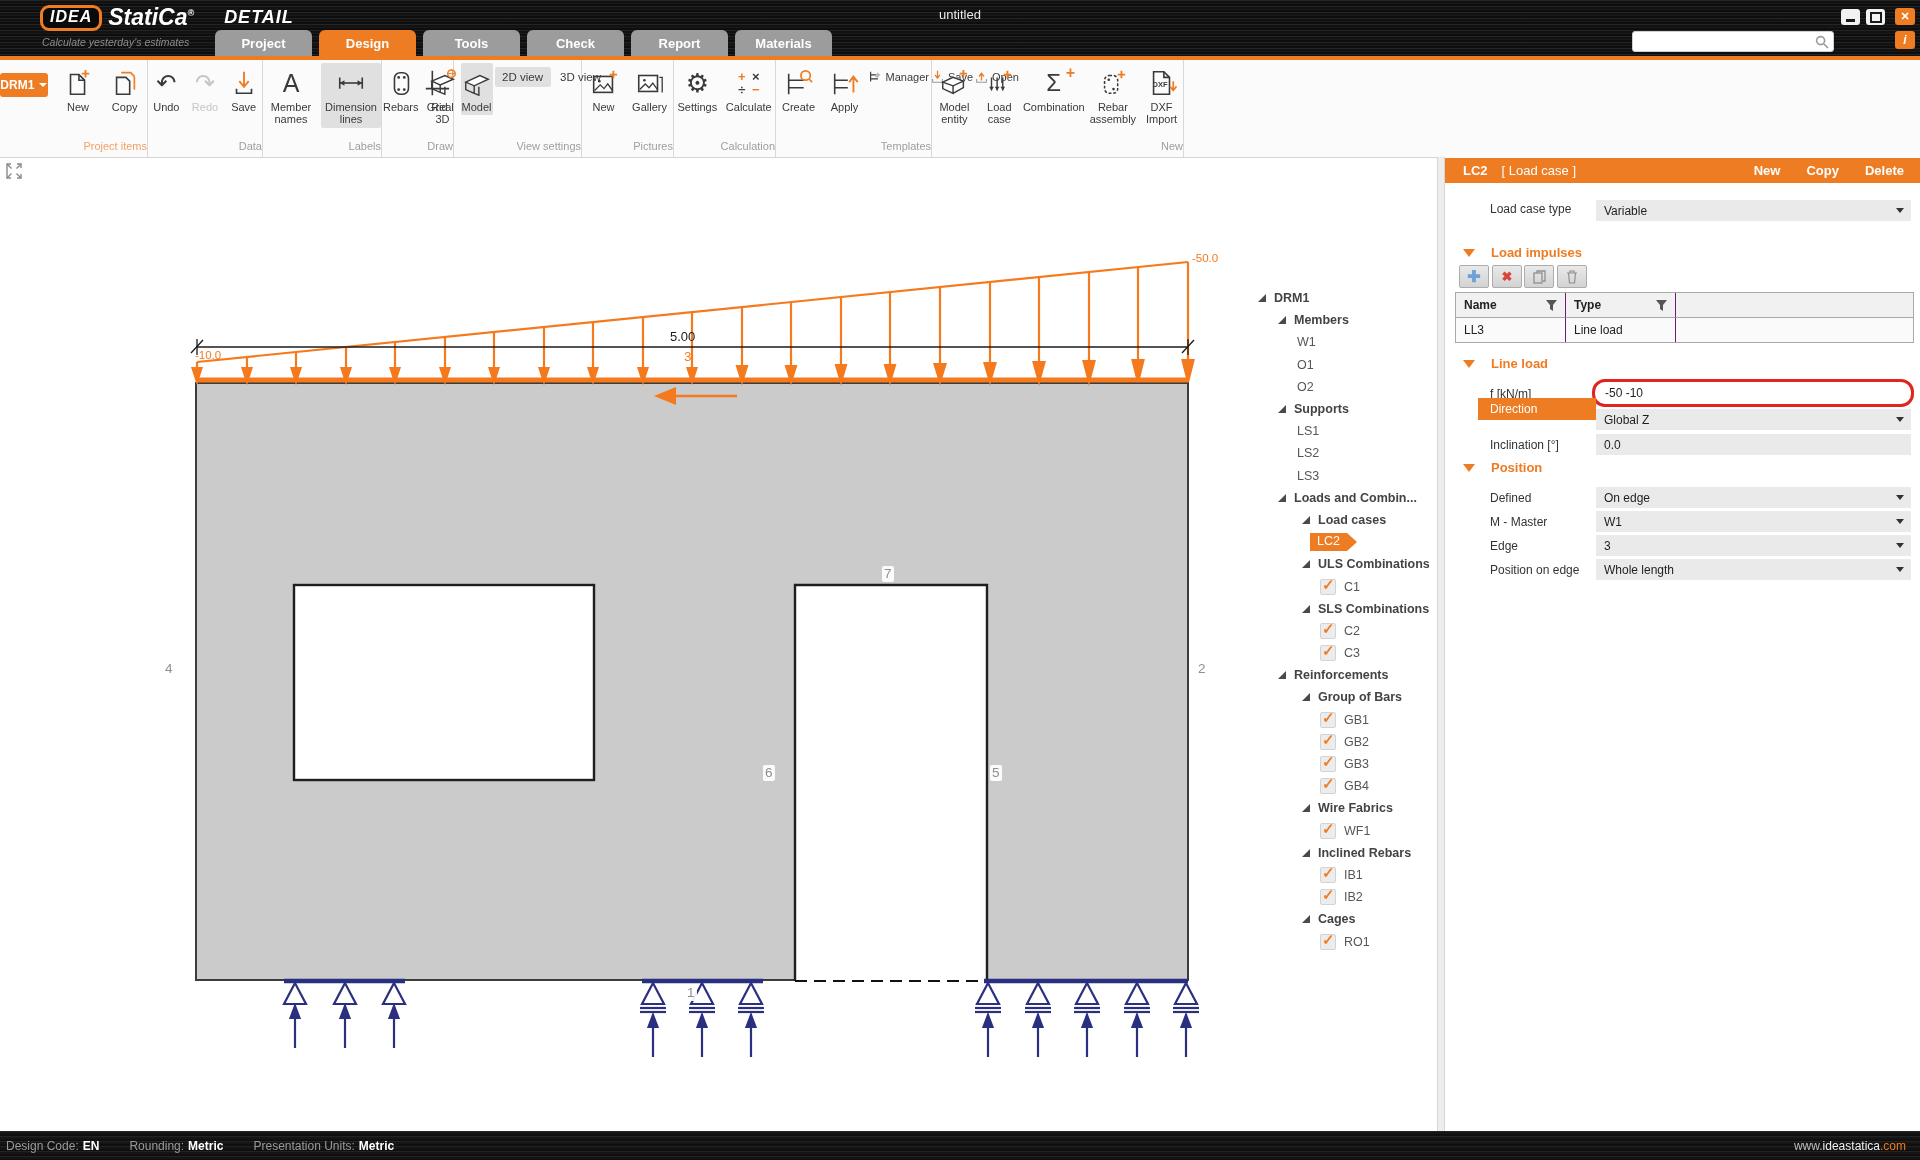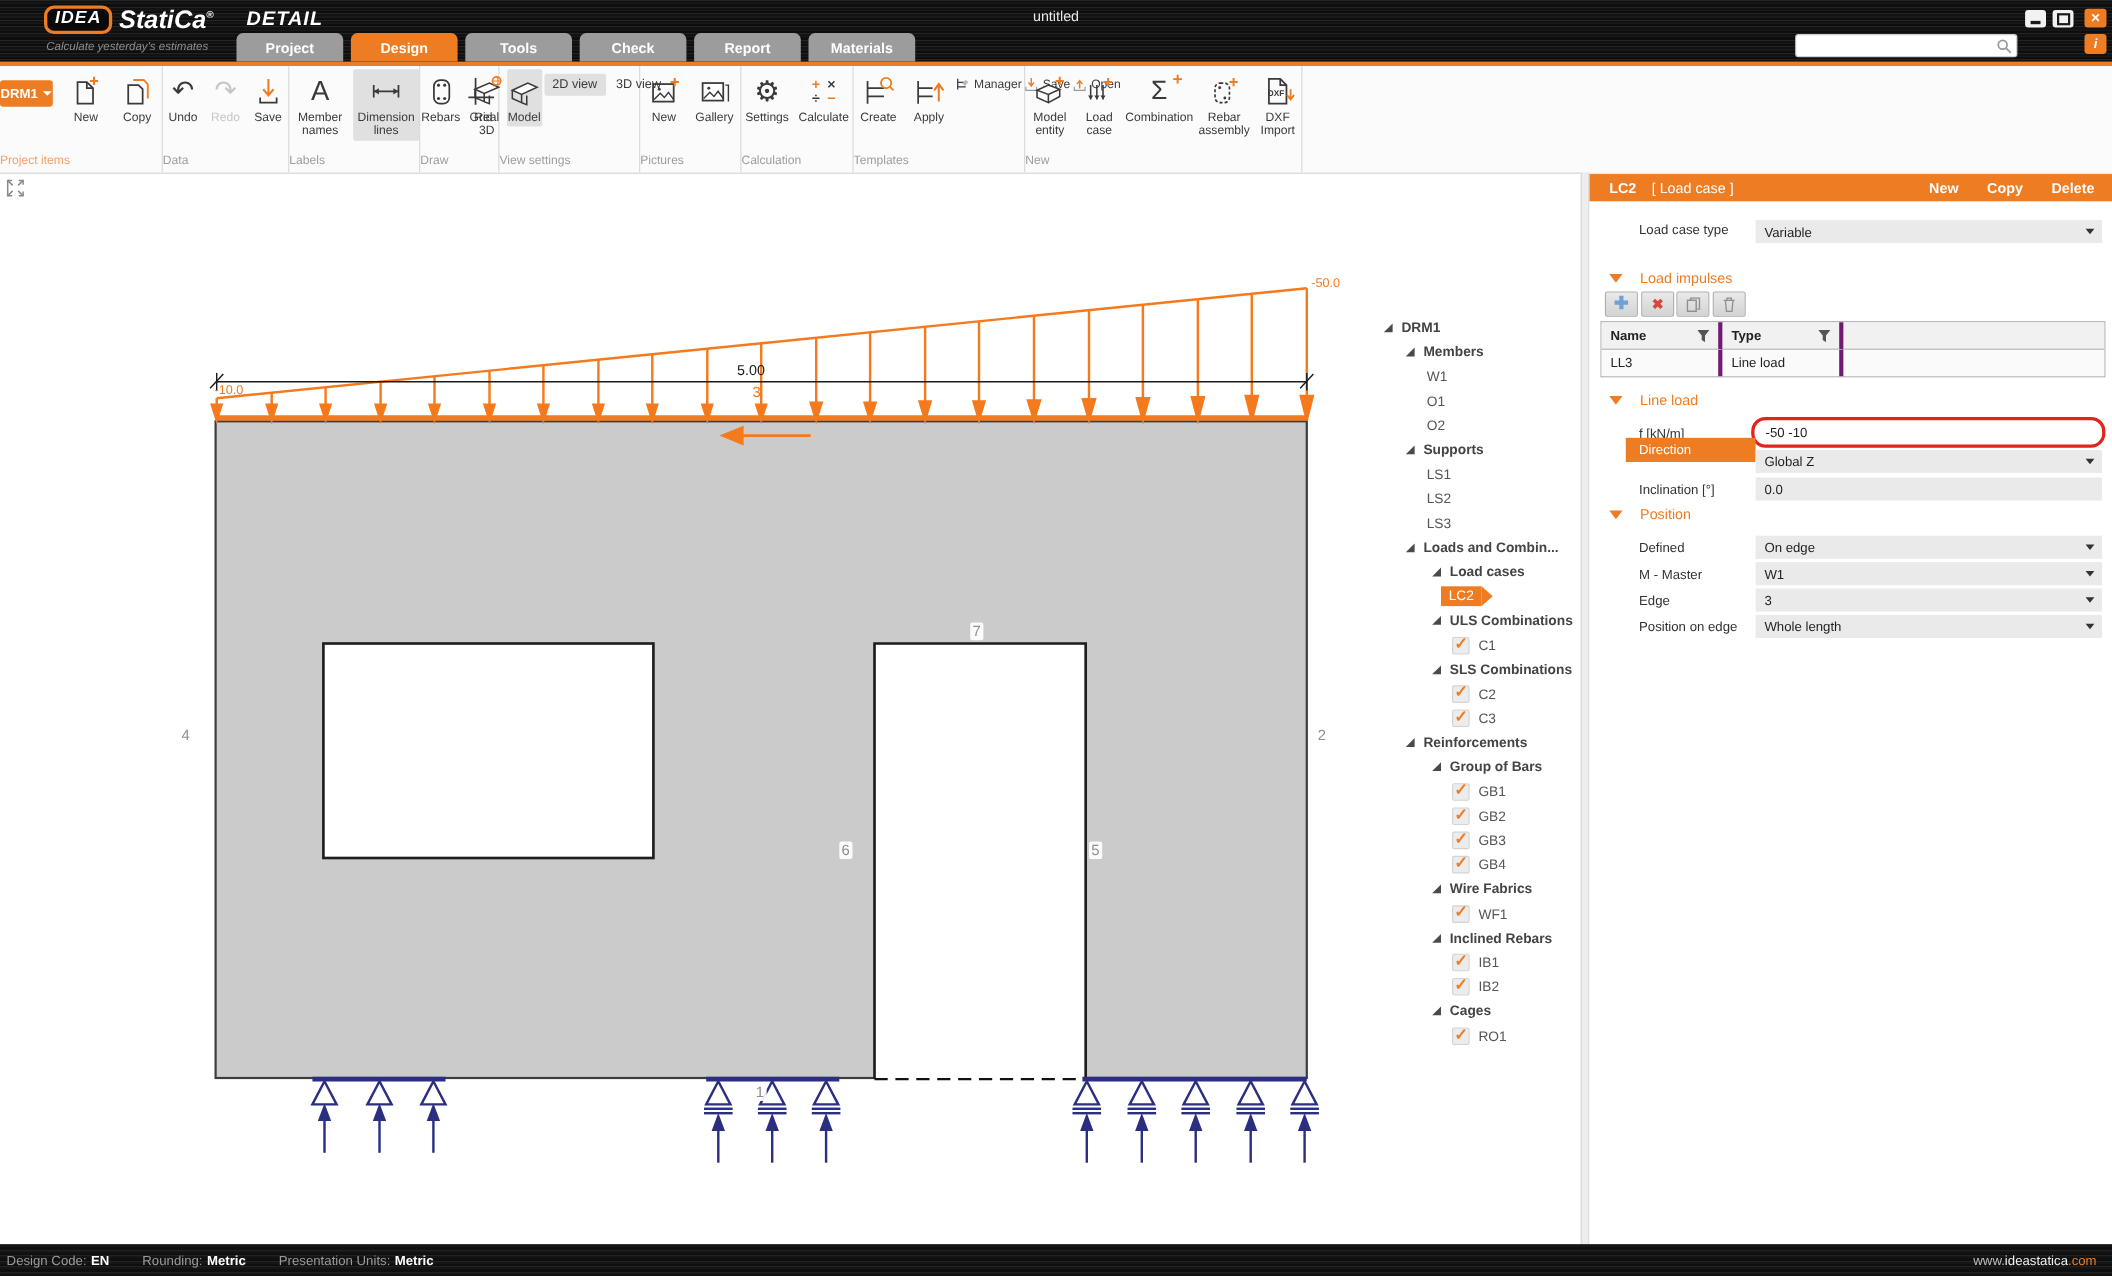--- a/index.html
+++ b/index.html
@@ -30,21 +30,21 @@
   .search{position:absolute;left:1632px;top:31px;width:200px;height:19px;background:#fff;border:1px solid #cfcfcf;
     border-radius:3px;display:flex;align-items:center}
   .search input{border:none;outline:none;background:transparent;flex:1;height:15px;font-size:11px;padding:0 4px}
   .info-btn{position:absolute;left:1895px;top:31px;width:20px;height:18px;background:#EE7C23;border-radius:3px;
     color:#fff;font-weight:bold;font-style:italic;font-size:12px;display:flex;align-items:center;justify-content:center}
 
   
   .ribbon{position:absolute;left:0;top:60px;width:1920px;height:97px;background:#FBFBFB;border-bottom:1px solid #DCDCDC;display:flex}
   .rgroup{position:relative;border-right:1px solid #D8D8D8;display:flex;flex-direction:column;box-sizing:border-box}
   .rgitems{flex:1;display:flex;justify-content:center;align-items:flex-start;gap:2px;padding-top:3px}
-  .rglabel{height:17px;text-align:left;font-size:11px;color:#9E9E9E}
+  .rglabel{height:17px;text-align:right;font-size:11px;color:#9E9E9E}
   .rglabel.accent{color:#F2A169}
   .rbtn{display:flex;flex-direction:column;align-items:center;width:50px;padding:2px 1px;border-radius:2px}
   .rbtn.sel{background:#E0E0E0}
   .ric{height:36px;display:flex;align-items:center;justify-content:center}
   .rlb{font-size:11px;color:#3A3A3A;text-align:center;line-height:1.12;white-space:pre-line}
   .rbtn.disabled .rlb{color:#C6C6C6}
   .drm-btn{margin-top:10px;margin-right:6px;width:56px;height:24px;background:#EE7C23;border-radius:3px;color:#fff;
     font-weight:bold;font-size:12px;display:flex;align-items:center;justify-content:center;gap:5px}
   .drm-caret{width:0;height:0;border-left:4px solid transparent;border-right:4px solid transparent;border-top:4px solid #fff}
   .glyph-ic{font-size:24px;color:#3A3A3A;line-height:1}
@@ -83,27 +83,27 @@
   
   .props{position:absolute;left:1445px;top:157px;width:475px;height:974px;background:#fff}
   .phead{position:absolute;left:0;top:1px;width:475px;height:25px;background:#EE7C23;color:#fff;display:flex;align-items:center;font-size:13px}
   .phead .pname{font-weight:bold;margin-left:18px}
   .phead .pctx{margin-left:14px}
   .phead .pbtns{margin-left:auto;display:flex;gap:26px;margin-right:16px;font-weight:bold}
   .plabel{position:absolute;left:45px;font-size:12px;color:#333;display:flex;align-items:center;height:22px}
   .pselect{position:absolute;left:151px;width:315px;height:21px;background:#EAEAEA;display:flex;align-items:center;
     font-size:12px;color:#1f1f1f;padding-left:8px;box-sizing:border-box}
   .pselect .caret{position:absolute;right:7px;width:0;height:0;border-left:4.5px solid transparent;border-right:4.5px solid transparent;border-top:5px solid #333}
-  .sechead{position:absolute;display:flex;align-items:center;font-size:13px;font-weight:normal;color:#EE7C23}
+  .sechead{position:absolute;display:flex;align-items:center;font-size:13px;font-weight:bold;color:#EE7C23}
   .sechead .sarrow{width:0;height:0;border-left:6px solid transparent;border-right:6px solid transparent;border-top:8px solid #EE7C23;margin-right:16px}
   .tbtn{position:absolute;width:30px;height:23px;background:linear-gradient(#E9E9E9,#D3D3D3);border:1px solid #ACACAC;
     border-radius:2px;display:flex;align-items:center;justify-content:center;box-sizing:border-box}
   .ptable{position:absolute;left:10px;top:135px;width:459px;border:1px solid #A9A9A9;box-sizing:border-box}
   .ptr{display:flex}
-  .ptd{box-sizing:border-box;border-right:4px solid #701a75;padding:5px 8px;font-size:12px;color:#222;position:relative}
+  .ptd{box-sizing:border-box;border-right:1px solid #701a75;padding:5px 8px;font-size:12px;color:#222;position:relative}
   .ptd:last-child{border-right:none}
   .pth{background:#F1F1F1;font-weight:bold;border-bottom:1px solid #A9A9A9}
   .pdr{background:#FAFAFA}
   .c1{width:110px}.c2{width:110px}.c3{width:237px}
   .funnel{position:absolute;right:8px;top:7px}
   .redring{position:absolute;left:147px;width:322px;height:28px;border:3.5px solid #E3231E;border-radius:13px;background:#fff;
     display:flex;align-items:center;font-size:12px;color:#1f1f1f;padding-left:10px;box-sizing:border-box}
   .dirlabel{position:absolute;left:33px;width:118px;height:22px;background:#EE7C23;color:#fff;font-size:12px;display:flex;align-items:center;padding-left:12px;box-sizing:border-box}
   .pvalue{position:absolute;left:151px;width:315px;height:21px;background:#EAEAEA;display:flex;align-items:center;font-size:12px;color:#1f1f1f;padding-left:8px;box-sizing:border-box}
 

